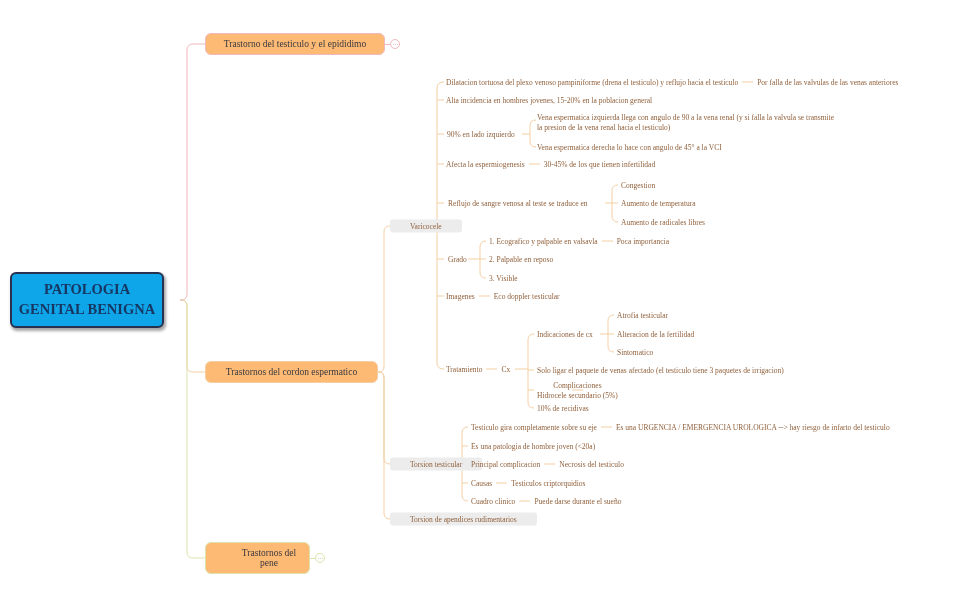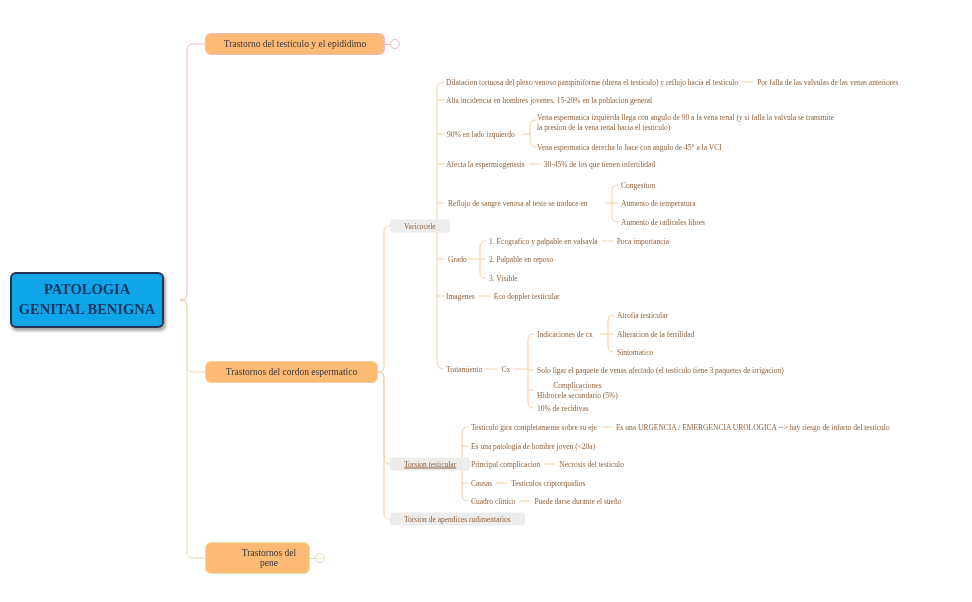--- a/index.html
+++ b/index.html
@@ -10,21 +10,21 @@
   }
   svg.lines{position:absolute;left:0;top:0;pointer-events:none;}
 
   .node{position:absolute;transform:translateY(-50%);white-space:nowrap;
         font-size:7.5px;color:#8f5f3a;line-height:1.2;}
   .row{display:flex;align-items:center;}
   .dash{display:inline-block;width:11px;height:1px;background:#f3cfa3;
         margin:0 4px;flex-shrink:0;align-self:center;}
   .wrap2{white-space:normal;width:300px;line-height:1.35;}
 
-  .graylabel{background:#ececec;border-radius:3px;padding:2px 14px;color:#8f5f3a;}
+  .graylabel{background:#ececec;border-radius:3px;padding:2px 20px;color:#8f5f3a;}
 
   .branch-row{position:absolute;display:flex;align-items:center;transform:translateY(-50%);}
   .bbox{box-sizing:border-box;background:#fdba74;border:1px solid;border-radius:6px;
         font-size:9.5px;color:#38383f;text-align:center;padding:5px 4px;}
   .bbox.pink{border-color:#f0b9bb;width:180px;}
   .bbox.peach{border-color:#f3cfa3;width:173px;}
   .bbox.green{border-color:#dde3ab;width:105px;padding-left:27px;}
   .stub{display:inline-block;width:5px;height:1px;flex-shrink:0;}
   .stub.pink{background:#f0b9bb;}
   .stub.green{background:#dde3ab;}
@@ -109,21 +109,21 @@
 
   <div class="branch-row" style="left:205px;top:558px;">
     <div class="bbox green">Trastornos del pene</div>
     <span class="stub green"></span>
     <span class="indicator green">
         <span class="dots"></span>
       </span>
   </div>
 
   <div class="node graylabel" style="left:390px;top:226px;">Varicocele</div>
-  <div class="node graylabel" style="left:390px;top:464px;text-decoration:underline;">Torsion testicular</div>
+  <div class="node graylabel" style="left:390px;top:464px;">Torsion testicular</div>
   <div class="node graylabel" style="left:390px;top:519px;">Torsion de apendices rudimentarios</div>
 
   <div class="node row" style="left:446px;top:82px;">
     <span>Dilatacion tortuosa del plexo venoso pampiniforme (drena el testiculo) y reflujo hacia el testiculo</span>
     <span class="dash"></span>
     <span>Por falla de las valvulas de las venas anteriores</span>
   </div>
 
   <div class="node" style="left:446px;top:100px;">Alta incidencia en hombres jovenes, 15-20% en la poblacion general</div>
 

